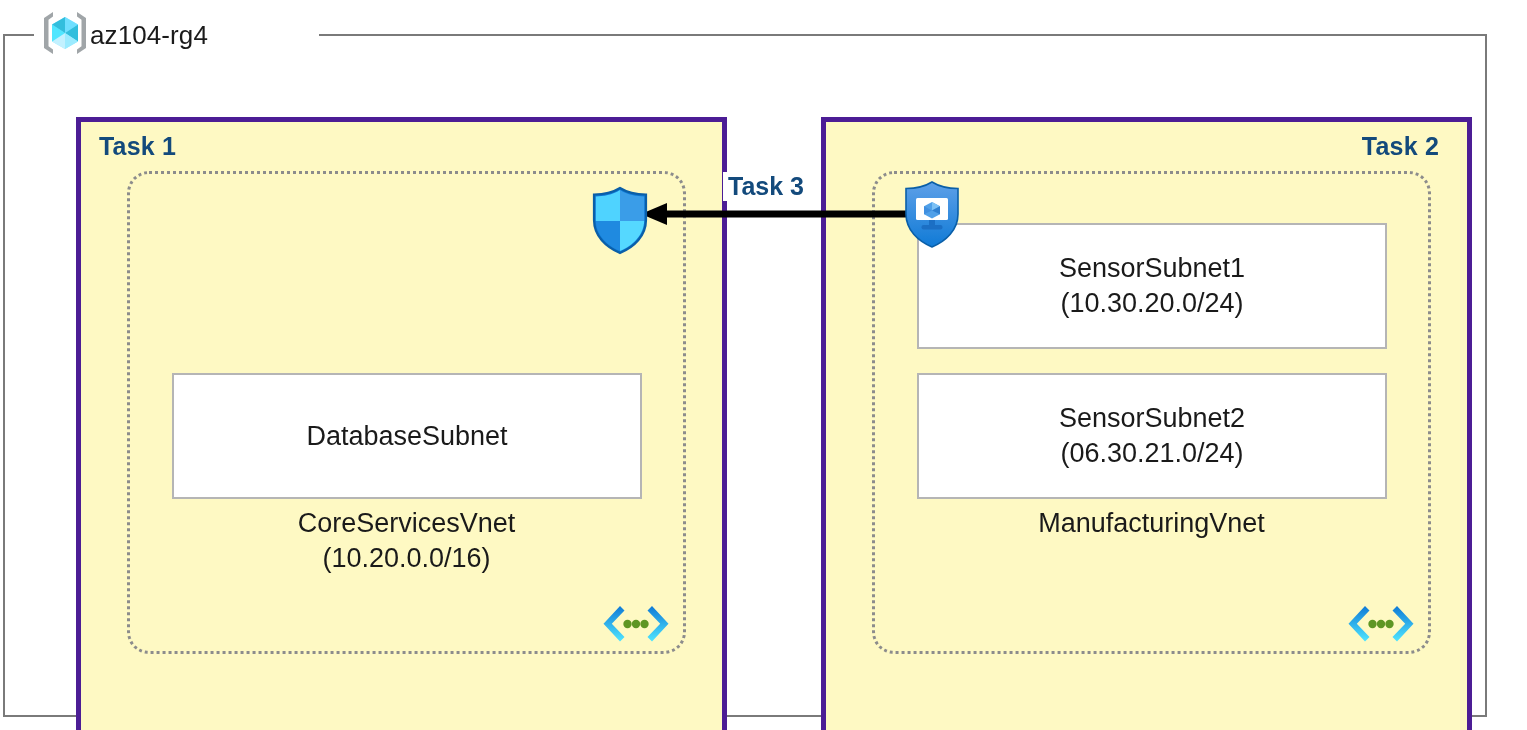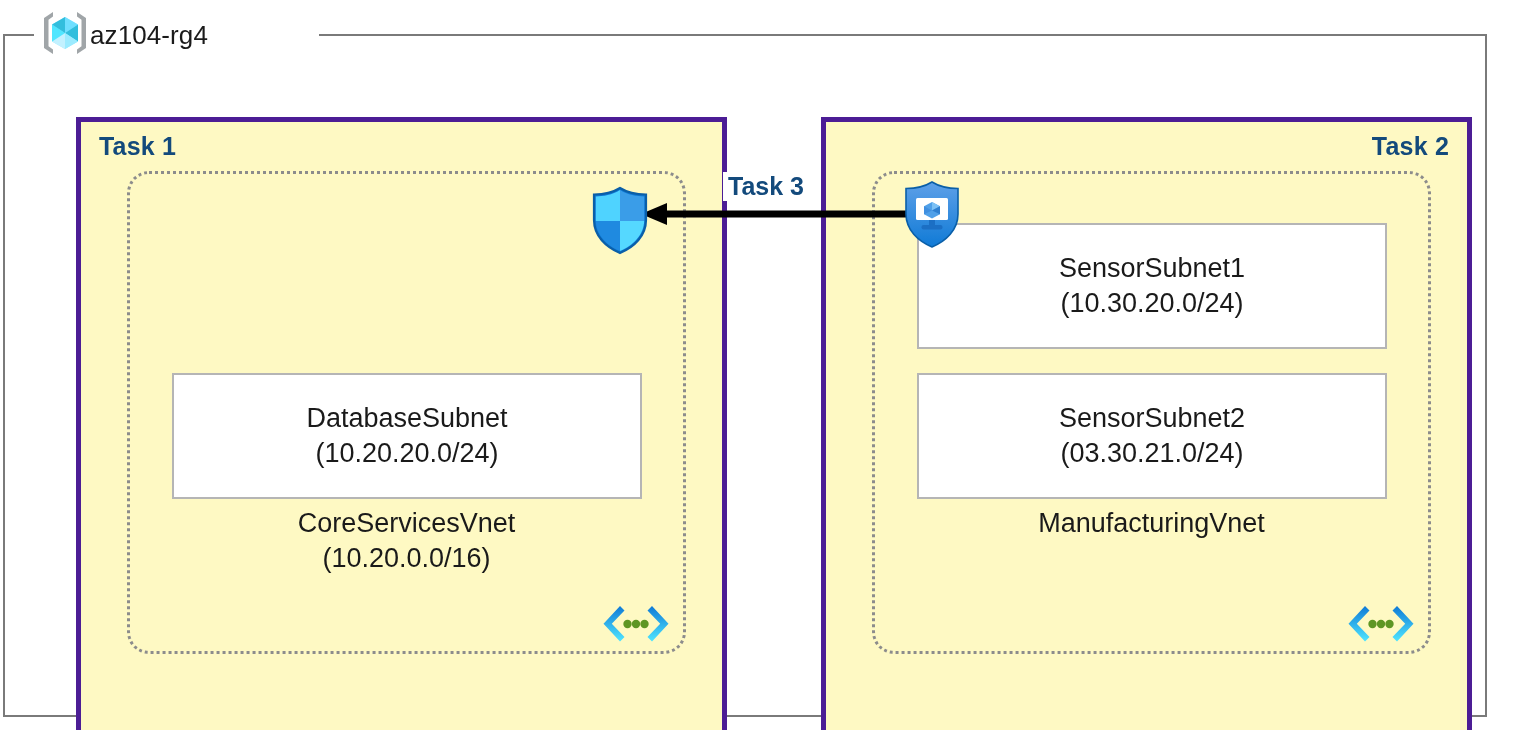--- a/index.html
+++ b/index.html
@@ -67,21 +67,21 @@
   .task-label {
     position: absolute;
     top: 10px;
     font-size: 25px;
     font-weight: bold;
     color: #134a7c;
     letter-spacing: 0.2px;
     white-space: nowrap;
   }
   .task-label.left  { left: 18px; }
-  .task-label.right { right: 18px; margin-left: 16px; }
+  .task-label.right { right: 28px; margin-left: 16px; }
 
   
   .vnet {
     position: absolute;
     box-sizing: border-box;
     left: 46px;
     top: 49px;
     width: 559px;
     height: 483px;
     border: 3px dotted #8c8c8c;
@@ -191,21 +191,20 @@
   </span>
   <span id="rg-title">az104-rg4</span>
 </div>
 
 <div class="task-panel" id="task-panel-1">
   <div class="task-label left">Task 1</div>
 
   <div class="vnet">
     <div class="subnet subnet-2">
       <div class="subnet-name">DatabaseSubnet</div>
-      <div class="subnet-cidr">(10.20.20.0/24)</div>
     </div>
     <div class="vnet-caption">
       <div class="vnet-name">CoreServicesVnet</div>
       <div class="vnet-cidr">(10.20.0.0/16)</div>
     </div>
     <div class="vnet-glyph">
       <svg width="66" height="42" viewBox="0 0 66 42">
         <defs>
           <linearGradient id="chevGrad1" x1="0" y1="0" x2="0" y2="1">
             <stop offset="0%" stop-color="#0f7ad6"></stop>
@@ -225,21 +224,21 @@
 <div class="task-panel" id="task-panel-2">
   <div class="task-label right">Task 2</div>
 
   <div class="vnet">
     <div class="subnet subnet-1">
       <div class="subnet-name">SensorSubnet1</div>
       <div class="subnet-cidr">(10.30.20.0/24)</div>
     </div>
     <div class="subnet subnet-2">
       <div class="subnet-name">SensorSubnet2</div>
-      <div class="subnet-cidr">(03.30.21.0/24)</div>
+      <div class="subnet-cidr">(06.30.21.0/24)</div>
     </div>
     <div class="vnet-caption">
       <div class="vnet-name">ManufacturingVnet</div>
     </div>
     <div class="vnet-glyph">
       <svg width="66" height="42" viewBox="0 0 66 42">
         <defs>
           <linearGradient id="chevGrad2" x1="0" y1="0" x2="0" y2="1">
             <stop offset="0%" stop-color="#0f7ad6"></stop>
             <stop offset="100%" stop-color="#50e6ff"></stop>

